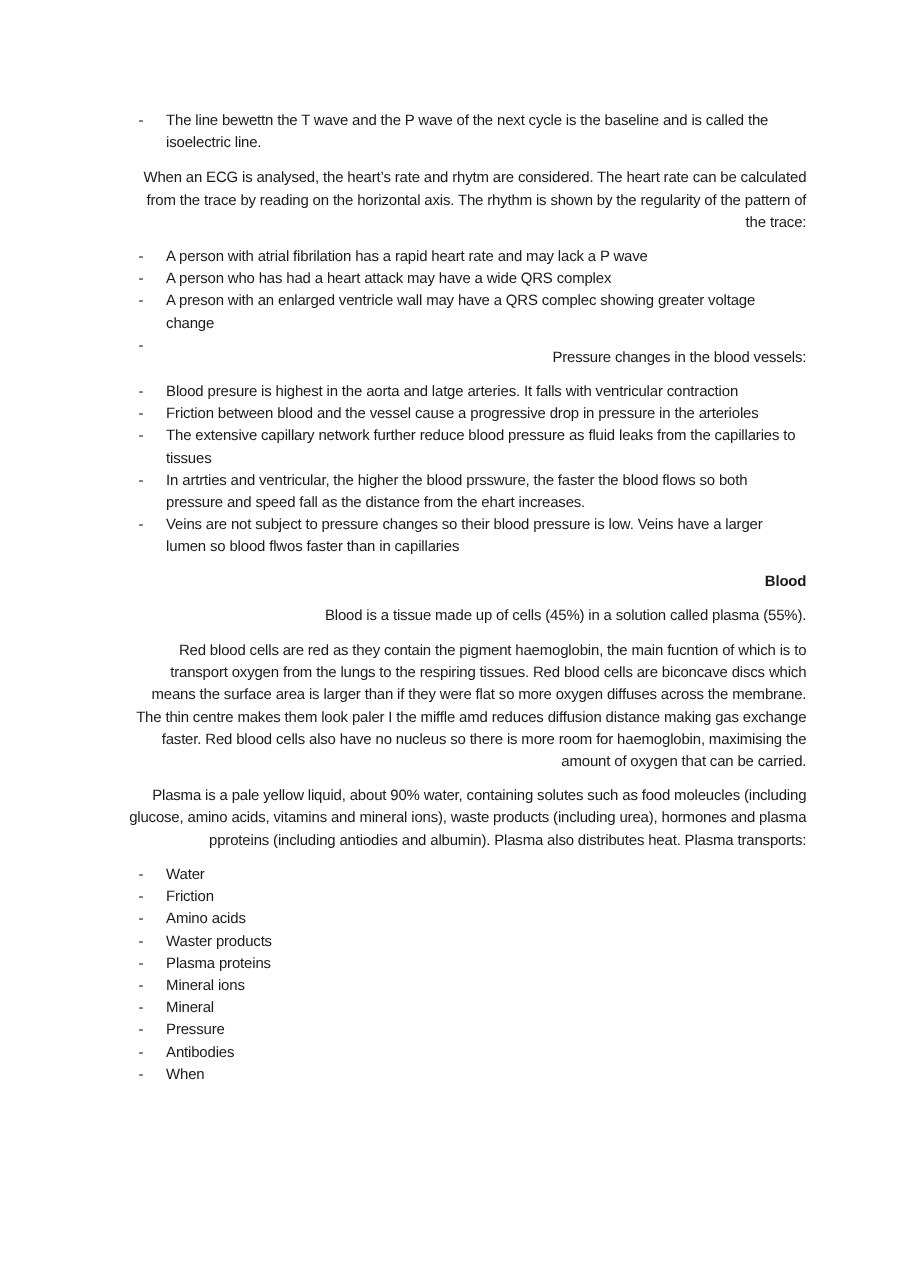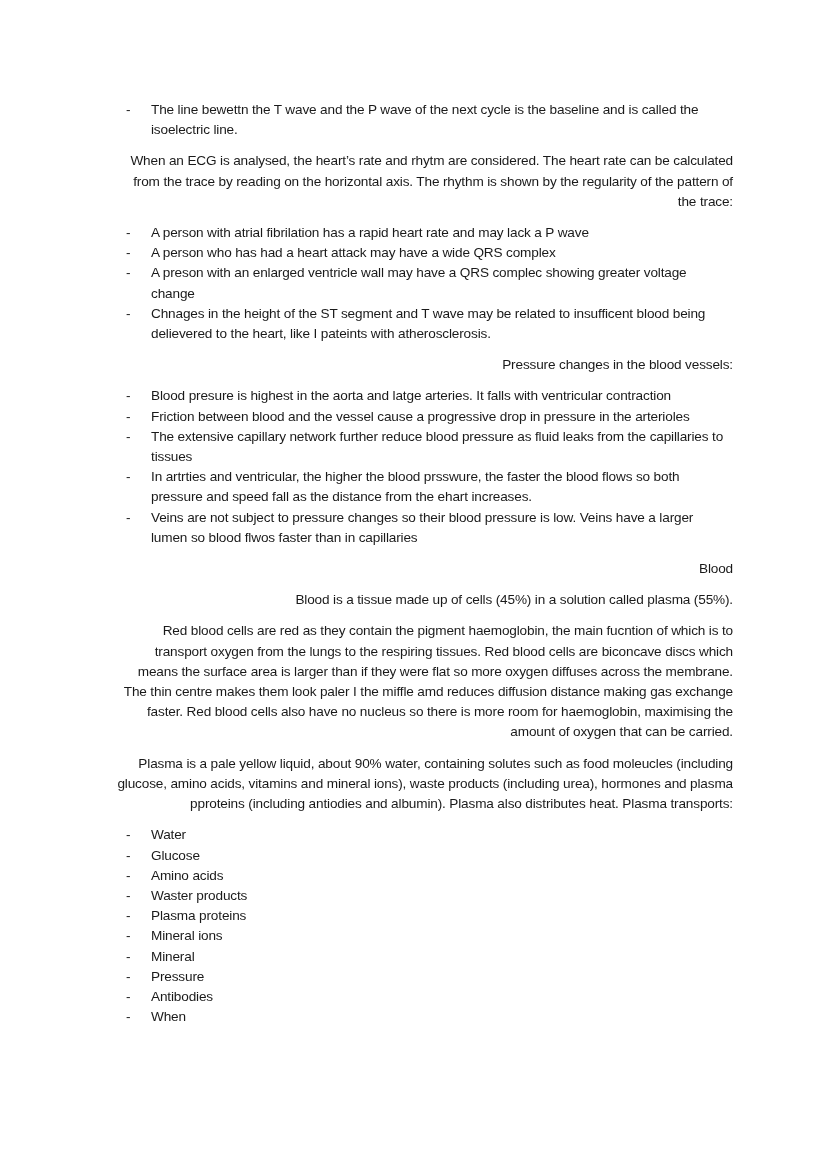--- a/index.html
+++ b/index.html
@@ -36,21 +36,21 @@
     ul.dash li {
       position: relative;
       padding-left: 50px;
     }
     ul.dash li .dash-mark {
       position: absolute;
       left: 25px;
       top: 0;
     }
     .heading {
-      font-weight: normal;
+      font-weight: bold;
     }
     .first-list { margin-bottom: 9px; }
   </style>
 </head>
 <body>
 
 <div class="page">
 
   <ul class="dash first-list">
     <li>
@@ -69,21 +69,20 @@
     <li>
       <span class="dash-mark">-</span>
       <span>A person who has had a heart attack may have a wide QRS complex</span>
     </li>
     <li>
       <span class="dash-mark">-</span>
       <span>A preson with an enlarged ventricle wall may have a QRS complec showing greater voltage change</span>
     </li>
     <li>
       <span class="dash-mark">-</span>
-      <span>Chnages in the height of the ST segment and T wave may be related to insufficent blood being delievered to the heart, like I pateints with atherosclerosis.</span>
     </li>
   </ul>
 
   <p>Pressure changes in the blood vessels:</p>
 
   <ul class="dash">
     <li>
       <span class="dash-mark">-</span>
       <span>Blood presure is highest in the aorta and latge arteries. It falls with ventricular contraction</span>
     </li>
@@ -113,21 +112,21 @@
 
   <p>Plasma is a pale yellow liquid, about 90% water, containing solutes such as food moleucles (including glucose, amino acids, vitamins and mineral ions), waste products (including urea), hormones and plasma pproteins (including antiodies and albumin). Plasma also distributes heat. Plasma transports:</p>
 
   <ul class="dash">
     <li>
       <span class="dash-mark">-</span>
       <span>Water</span>
     </li>
     <li>
       <span class="dash-mark">-</span>
-      <span>Glucose</span>
+      <span>Friction</span>
     </li>
     <li>
       <span class="dash-mark">-</span>
       <span>Amino acids</span>
     </li>
     <li>
       <span class="dash-mark">-</span>
       <span>Waster products</span>
     </li>
     <li>

